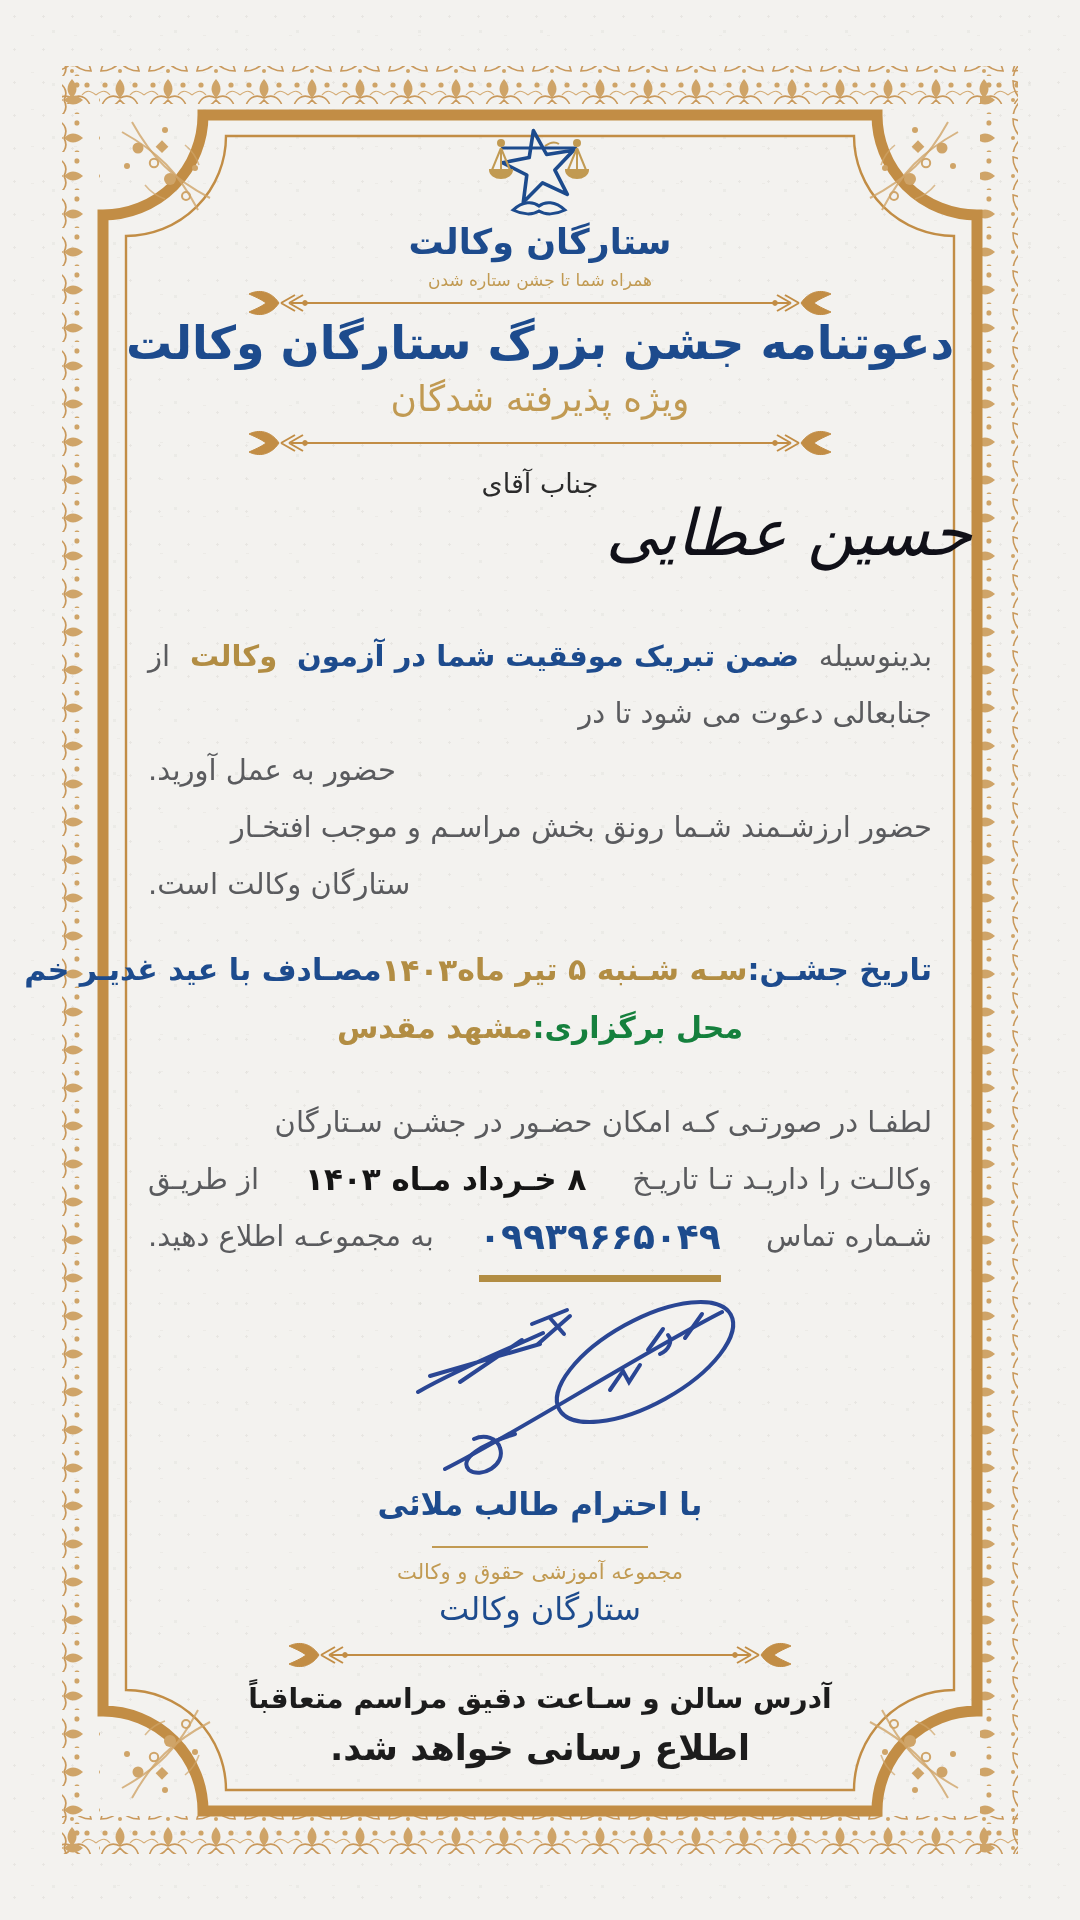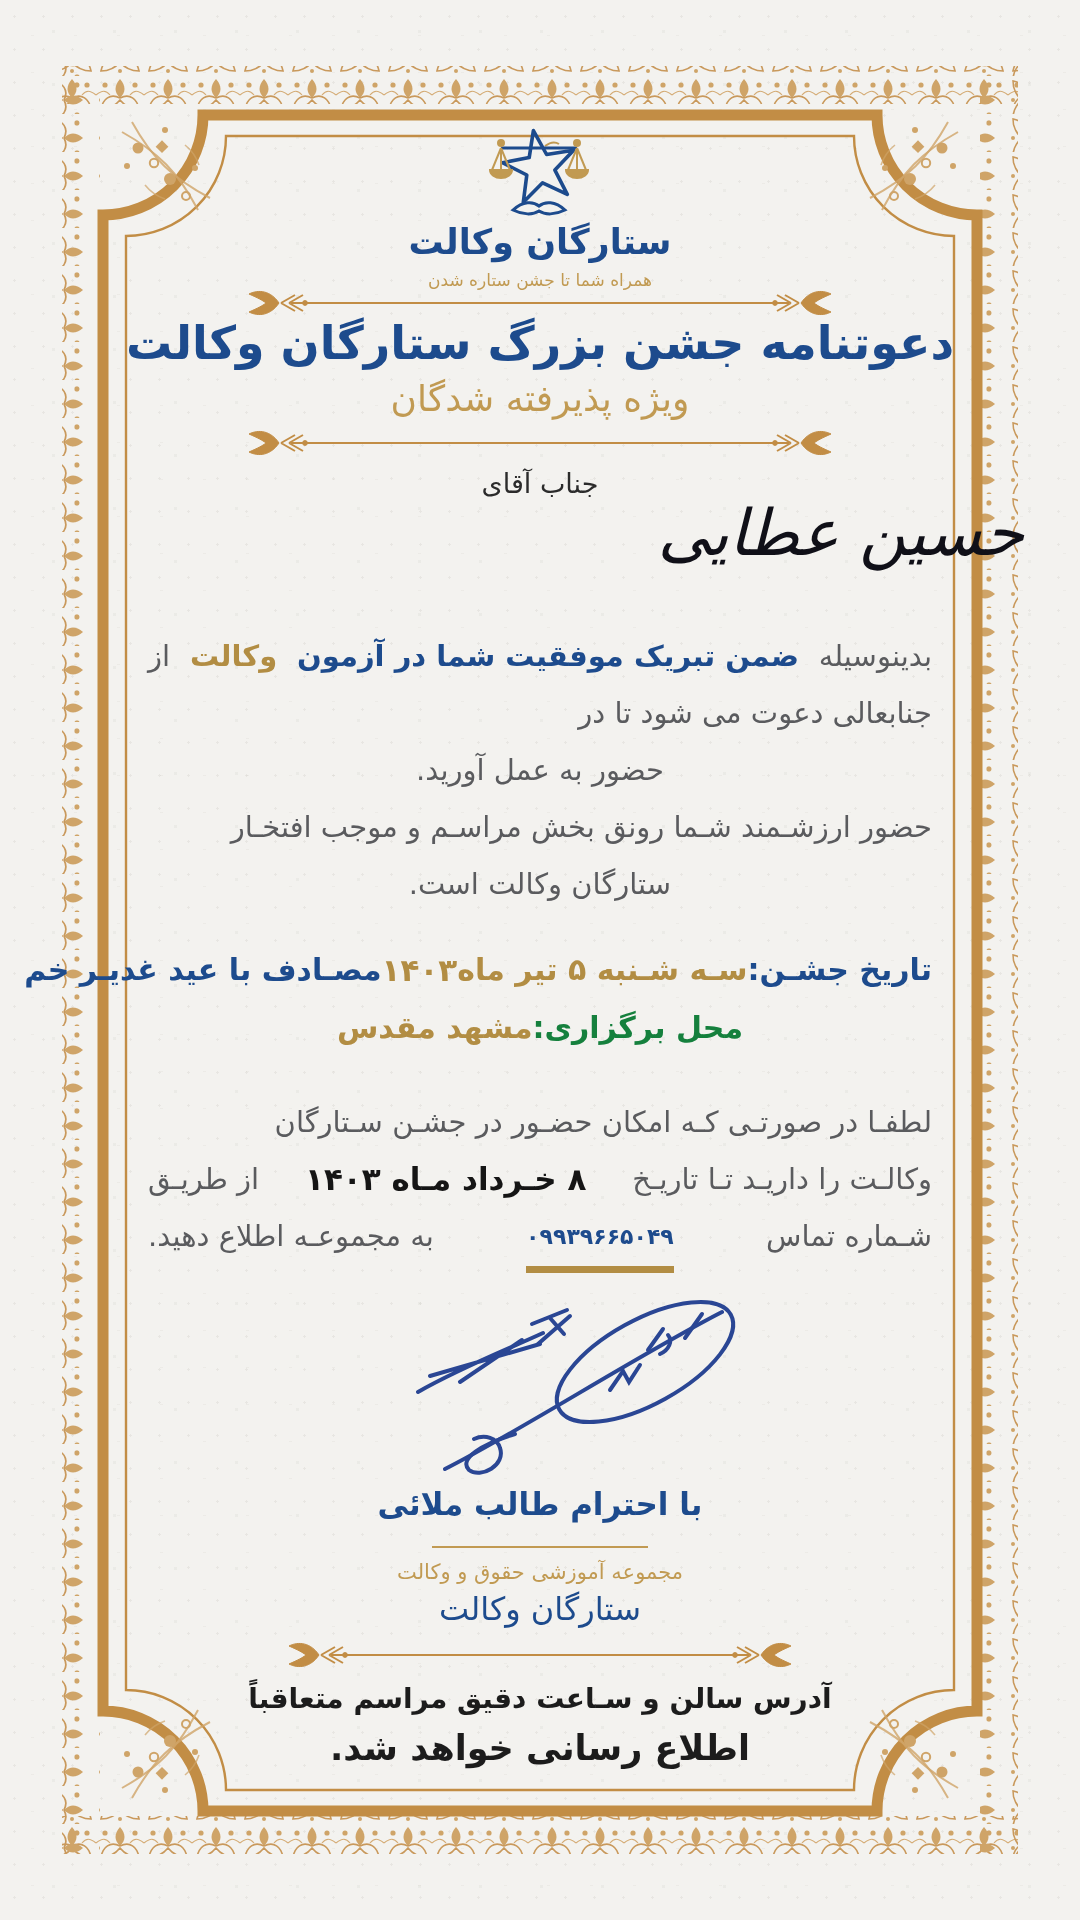--- a/index.html
+++ b/index.html
@@ -27,34 +27,34 @@
   .abs{position:absolute;left:0;right:0}
   .center{text-align:center}
   .brand{top:222px;font-size:35px;font-weight:bold;color:var(--blue)}
   .tagline{top:270px;font-size:17px;color:var(--gold-light);letter-spacing:.5px}
   .divider{position:absolute;left:50%;transform:translateX(-50%)}
   .d1{top:288px}.d2{top:428px}.d3{top:1640px}
   .title{top:316px;font-size:46px;font-weight:800;color:var(--blue)}
   .subtitle{top:378px;font-size:36px;color:var(--gold-light)}
   .salutation{top:468px;font-size:27px;color:#2b2b2b}
   .recipient{top:496px;font-size:64px;color:#101018;text-align:right;
-             padding-right:56px;font-style:italic;font-weight:500;letter-spacing:-2px}
+             padding-right:108px;font-style:italic;font-weight:500;letter-spacing:-2px}
   .col{position:absolute;left:148px;right:148px}
   .p1{top:628px}.p2{top:1094px}
   .line{font-size:29px;line-height:57px;white-space:nowrap;color:var(--gray);
         display:flex;justify-content:space-between}
-  .line.no-just{display:block;text-align:center}
+  .line.no-just{display:block;text-align:left}
   .line .seg{display:inline-block}
   .seg.gray{color:var(--gray)}
   .seg.blue{color:var(--blue);font-weight:bold}
   .seg.gold{color:var(--gold);font-weight:bold}
   .seg.goldheavy{color:var(--gold);font-weight:800;font-size:31px}
   .seg.blackheavy{color:#151515;font-weight:800;font-size:31px}
-  .seg.phone{color:var(--blue);font-weight:800;font-size:22px;
-             border-bottom:7px solid var(--gold);padding-bottom:1px}
+  .seg.phone{color:var(--blue);font-weight:800;font-size:36px;
+             border-bottom:7px solid var(--gold);padding-bottom:10px}
   .dateA{top:944px}.dateB{top:1002px}
   .dateline{font-size:30px;line-height:52px;white-space:nowrap}
   .dateB-line{display:block;text-align:center}
   .seg.darkbold{color:#15803d;font-weight:800}
   .signature{position:absolute;top:1272px;left:50%;transform:translateX(-50%)}
   .signoff{top:1486px;font-size:31px;font-weight:bold;color:var(--blue)}
   .sig-rule{position:absolute;top:1546px;left:50%;transform:translateX(-50%);
             width:216px;height:2px;background:var(--gold-light)}
   .org1{top:1560px;font-size:21px;color:var(--gold-light)}
   .org2{top:1590px;font-size:32px;color:var(--blue)}

